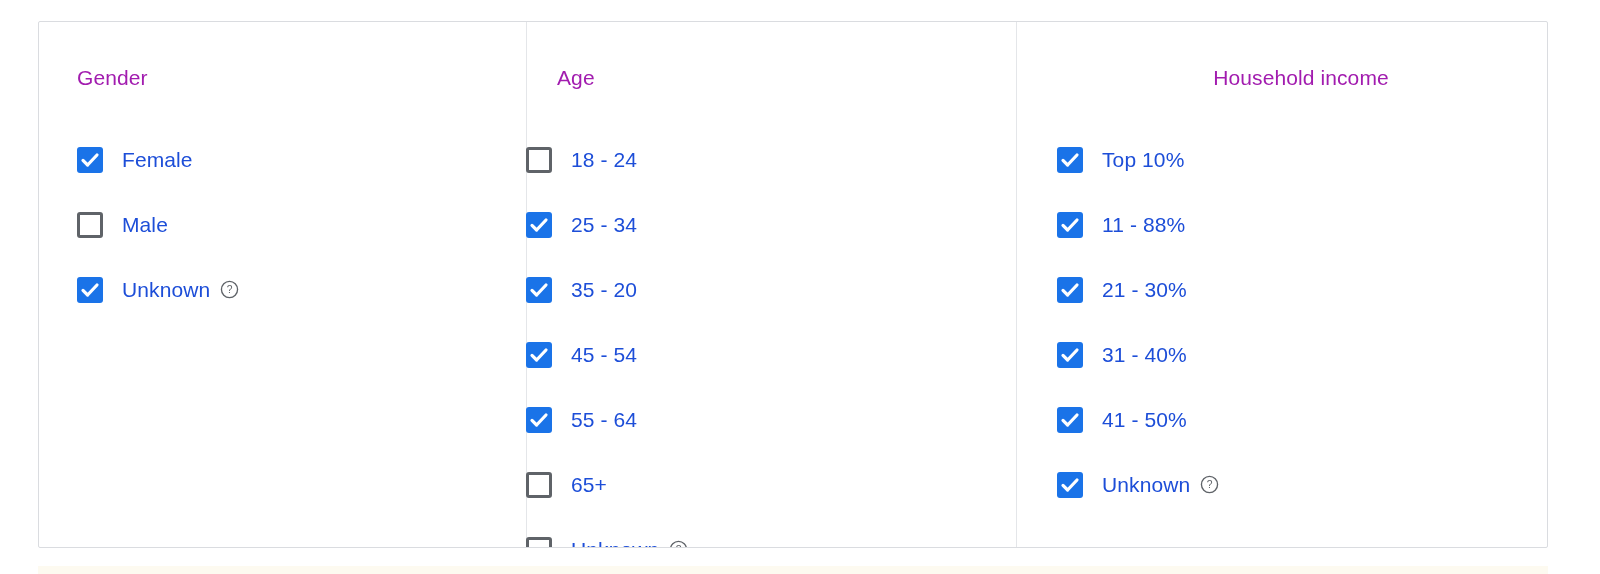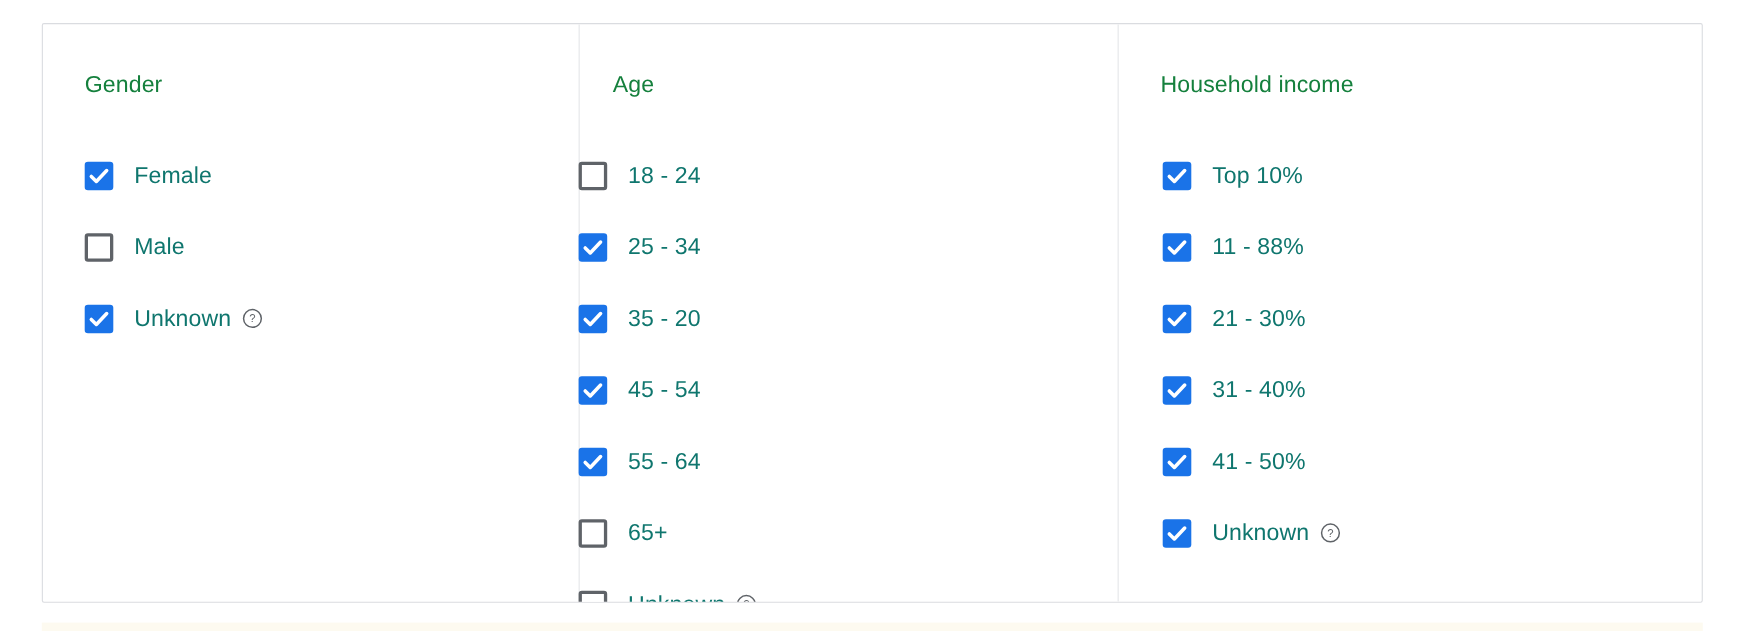--- a/index.html
+++ b/index.html
@@ -55,30 +55,30 @@
     content: "";
     position: absolute;
     left: 0;
     top: 0;
     bottom: 0;
     width: 1px;
     background: #e4e6e9;
   }
 
   .column-title {
-    color: #15803d;
+    color: #a21caf;
     font-size: 21px;
     line-height: 24px;
     font-weight: 400;
     letter-spacing: 0.1px;
     white-space: nowrap;
   }
   .col-gender .column-title { padding-left: 38px; }
   .col-age    .column-title { padding-left: 31px; }
-  .col-income .column-title { padding-left: 39px; }
+  .col-income .column-title { padding-left: 39px; text-align: center; }
 
   .option-list {
     list-style: none;
     margin: 0;
     padding: 0;
   }
   .col-gender .option-list { padding-left: 38px; padding-top: 39px; }
   .col-age    .option-list { padding-top: 39px; }
   .col-income .option-list { padding-left: 41px; padding-top: 39px; }
 
@@ -114,21 +114,21 @@
     position: absolute;
     left: 0;
     top: 0;
     width: 26px;
     height: 26px;
     display: block;
   }
 
   .option-label {
     margin-left: 19px;
-    color: #0f766e;
+    color: #1d4ed8;
     font-size: 21px;
     line-height: 26px;
     font-weight: 400;
     letter-spacing: 0.1px;
     white-space: nowrap;
   }
 
   .help-icon {
     margin-left: 10px;
     width: 19px;

